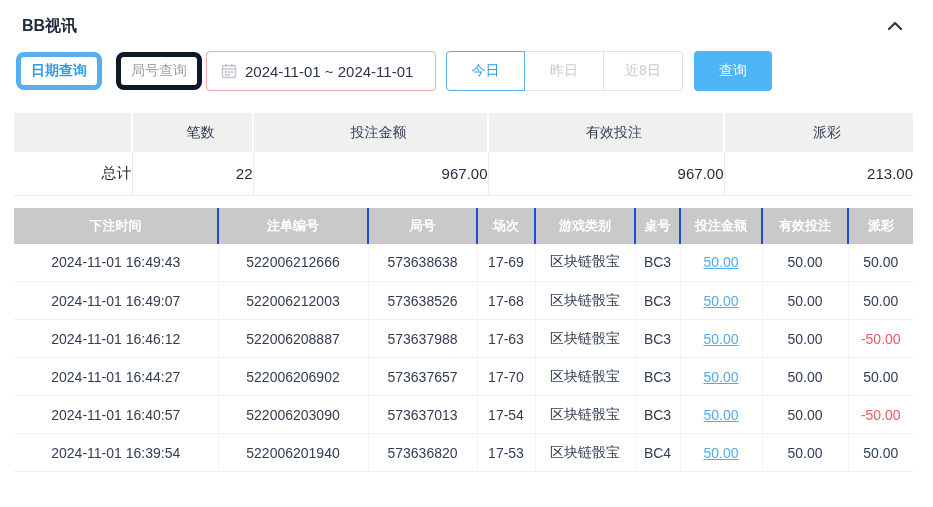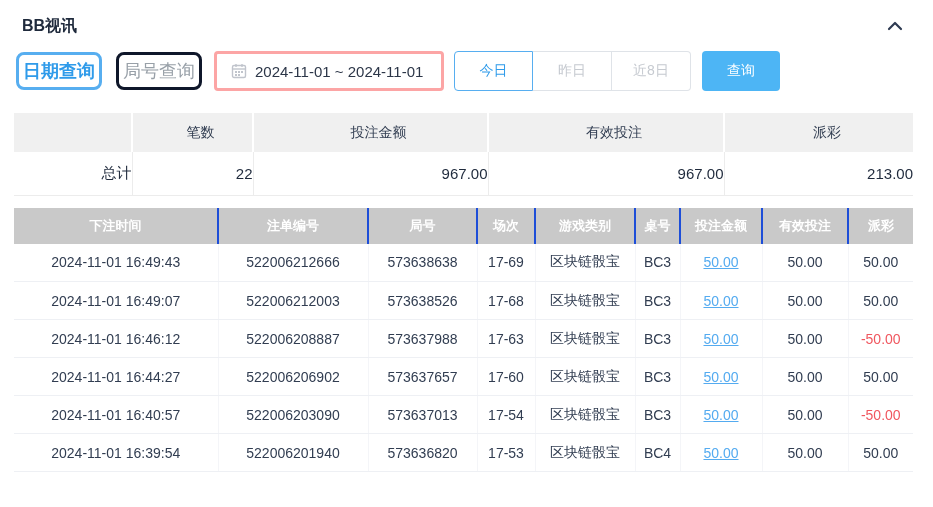--- a/index.html
+++ b/index.html
@@ -19,41 +19,41 @@
   .panel-title { font-size: 16px; font-weight: bold; color: #1f2a3c; }
   .collapse-btn { cursor: pointer; display: flex; align-items: center; }
 
   .filter-bar {
     display: flex; align-items: center;
     margin: 11px 0 0 16px;
     height: 40px;
   }
   .btn {
     height: 38px;
-    border: 3px solid #0f172a;
+    border: 5px solid #0f172a;
     background: #fff;
     border-radius: 8px;
-    font-size: 18px;
+    font-size: 14px;
     padding: 0 18px;
     color: #98a0a8;
     cursor: pointer;
     font-family: inherit;
   }
   .btn.tab { width: 86px; padding: 0; }
   .btn.tab.active {
     color: #2f9bea;
     border-color: #57aef0;
     font-weight: bold;
   }
   .btn.tab + .btn.tab { margin-left: 14px; }
 
   .date-input {
-    margin-left: 12px;
+    margin-left: 4px;
     width: 230px; height: 40px;
-    border: 3px solid #fca5a5;
+    border: 1px solid #fca5a5;
     border-radius: 4px;
     display: flex; align-items: center;
     padding: 0 10px;
     cursor: pointer;
     background: #fff;
   }
   .date-input .cal { margin: 0 8px 0 4px; display: flex; }
   .date-input .val { color: #2c3648; font-size: 15px; }
 
   .segmented {
@@ -271,21 +271,21 @@
     <td>BC3</td>
     <td><a class="amount-link">50.00</a></td>
     <td>50.00</td>
     <td class="negative">-50.00</td>
   </tr>
 
   <tr>
     <td>2024-11-01 16:44:27</td>
     <td>522006206902</td>
     <td>573637657</td>
-    <td>17-60</td>
+    <td>17-70</td>
     <td>区块链骰宝</td>
     <td>BC3</td>
     <td><a class="amount-link">50.00</a></td>
     <td>50.00</td>
     <td>50.00</td>
   </tr>
 
   <tr>
     <td>2024-11-01 16:40:57</td>
     <td>522006203090</td>

